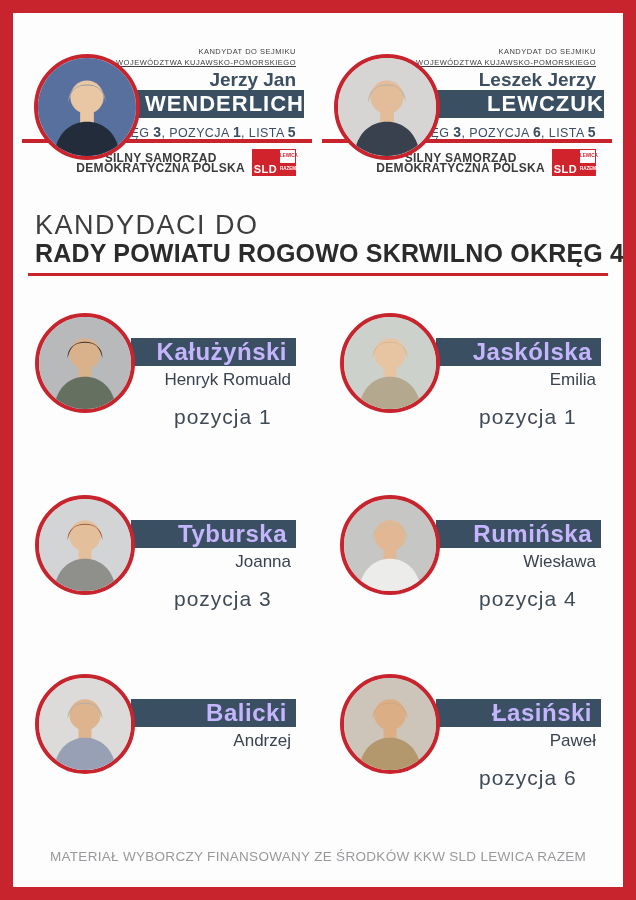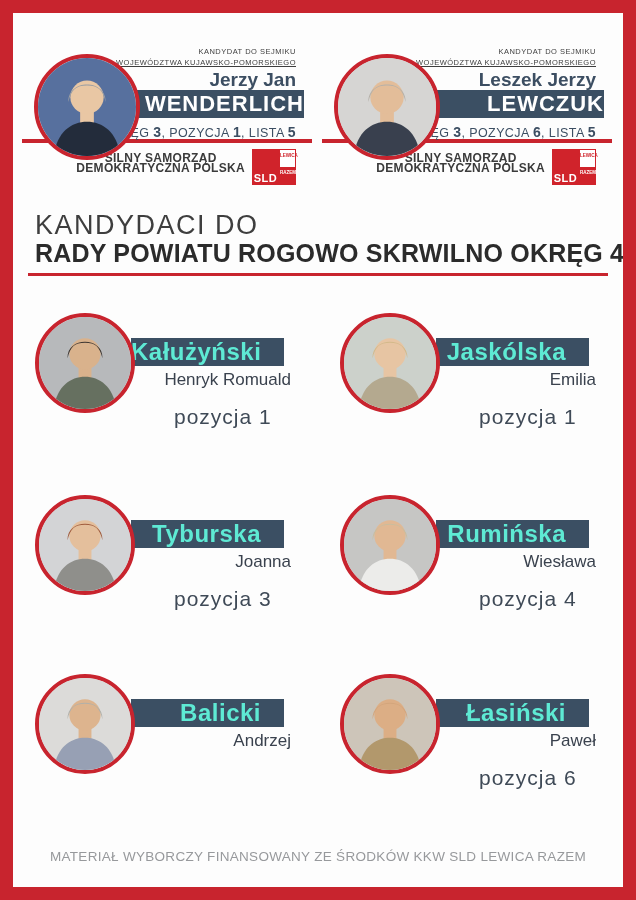--- a/index.html
+++ b/index.html
@@ -21,37 +21,37 @@
   .top-block .tb-okreg{position:absolute;right:16px;top:78px;font-size:12.5px;color:#3c4e62;letter-spacing:.4px;white-space:nowrap;}
   .top-block .tb-okreg b{font-size:14px;}
   .top-block .tb-redline{position:absolute;left:0;right:0;top:93px;height:4px;background:#c8242e;}
   .photo{
     position:absolute;border-radius:50%;border:4px solid #c8242e;overflow:hidden;
     box-sizing:border-box;background:#ddd;z-index:2;}
   .photo svg{width:100%;height:100%;display:block;}
   .top-block .tb-photo{left:12px;top:8px;width:106px;height:106px;}
   .tb-footer{position:absolute;right:16px;top:103px;display:flex;gap:7px;align-items:flex-start;}
   .tb-slogan{text-align:center;font-size:12px;font-weight:700;color:#3b3b3b;line-height:9.5px;letter-spacing:.3px;margin-top:5px;white-space:nowrap;margin-left:32px;}
-  .sld-logo{display:flex;height:36px;}
+  .sld-logo{display:flex;height:27px;}
   .sld-main{width:27px;background:#d0232b;color:#fff;font-weight:700;font-size:11px;
     display:flex;align-items:flex-end;justify-content:center;padding-bottom:1px;letter-spacing:.5px;box-sizing:border-box;}
   .sld-sub{width:17px;border:1px solid #d0232b;display:flex;flex-direction:column;box-sizing:border-box;}
   .sld-sub-top{flex:1;color:#d0232b;font-size:4.5px;font-weight:700;text-align:center;background:#fff;line-height:11px;}
   .sld-sub-bottom{flex:1;color:#fff;background:#d0232b;font-size:4.5px;font-weight:700;text-align:center;line-height:11px;}
   
   .title1{position:absolute;left:22px;top:197px;font-size:27px;color:#3e3e3e;letter-spacing:1.5px;white-space:nowrap;}
   .title2{position:absolute;left:22px;top:226px;font-size:25px;font-weight:700;color:#2b2b2b;letter-spacing:.2px;white-space:nowrap;}
   .title-underline{position:absolute;left:15px;top:260px;width:580px;height:3px;background:#c8242e;}
   
   .cell{position:absolute;width:265px;height:125px;}
   .cell .cell-photo{left:0;top:0;width:100px;height:100px;}
   .cell .bar{
-    position:absolute;left:96px;right:16px;top:25px;height:28px;background:#3b4f63;
-    color:#5eead4;font-size:24px;font-weight:700;line-height:28px;text-align:right;
-    padding-right:23px;box-sizing:border-box;letter-spacing:.5px;white-space:nowrap;}
+    position:absolute;left:96px;right:4px;top:25px;height:28px;background:#3b4f63;
+    color:#c4b5fd;font-size:24px;font-weight:700;line-height:28px;text-align:right;
+    padding-right:9px;box-sizing:border-box;letter-spacing:.5px;white-space:nowrap;}
   .cell .given{position:absolute;right:9px;top:57px;font-size:17px;color:#3a424e;white-space:nowrap;}
   .cell .pos{position:absolute;left:104px;top:92px;font-size:21px;color:#3f4a57;letter-spacing:1px;white-space:nowrap;margin-left:35px;}
   
   .disclaimer{position:absolute;left:0;right:0;top:836px;text-align:center;
     font-size:13.5px;color:#97999c;letter-spacing:.3px;white-space:nowrap;}
 </style>
 </head>
 <body>
 
 <div class="page">

